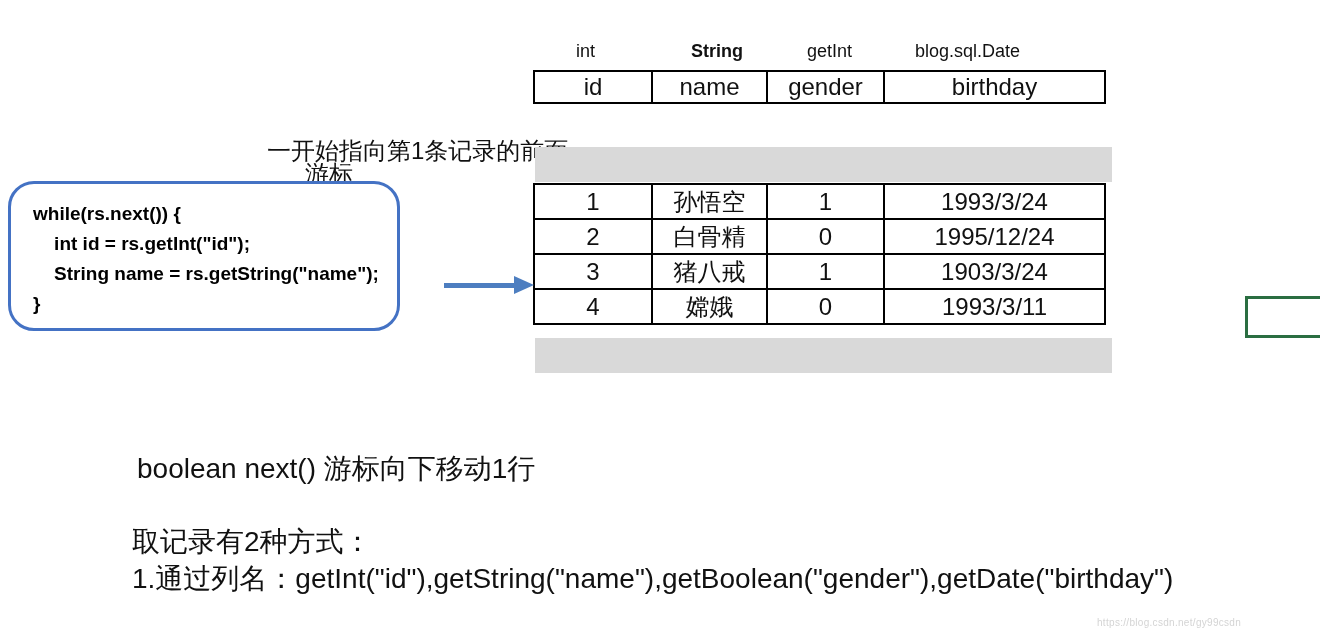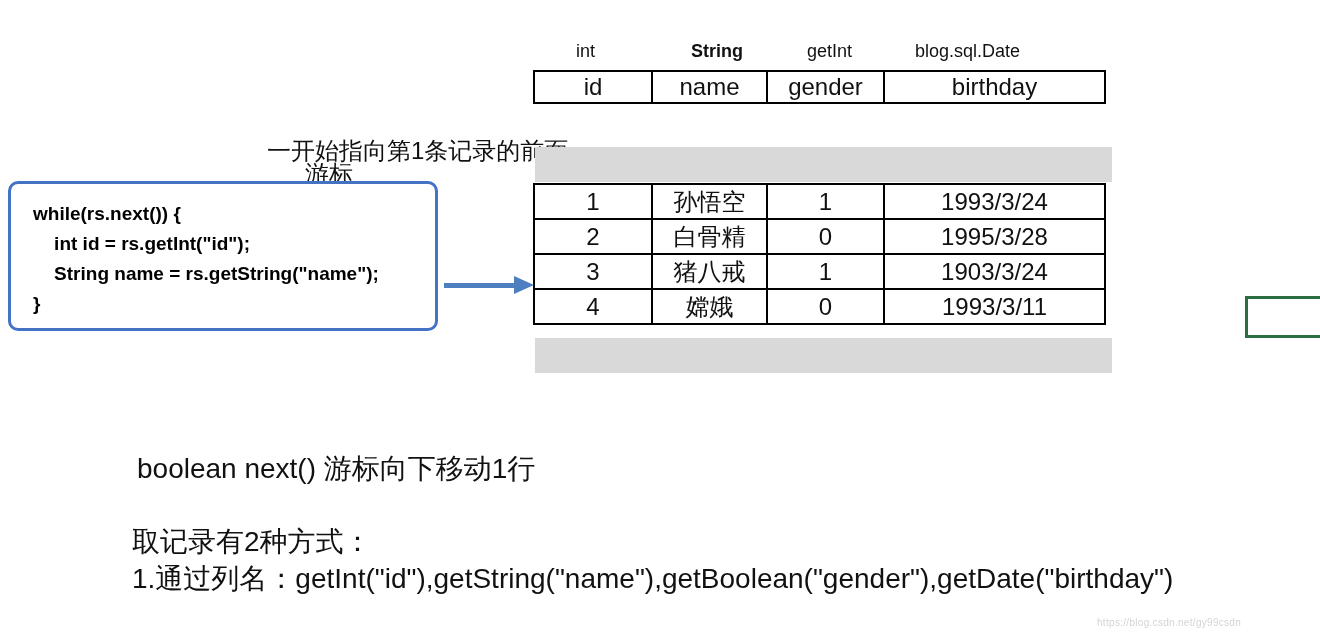--- a/index.html
+++ b/index.html
@@ -20,22 +20,22 @@
   }
   .c1{width:116px;} .c2{width:113px;} .c3{width:115px;} .c4{width:219px;}
   .hdr-row td{height:30px;}
   .data-row td{height:33px;}
 
   
   .gray-band{background:var(--gray-band,#d9d9d9);}
 
   
   .code-box{
-    left:8px;top:181px;width:430px;height:150px;
-    border:3px solid var(--box-border,#4472c4);border-radius:10px;
+    left:8px;top:181px;width:392px;height:150px;
+    border:3px solid var(--box-border,#4472c4);border-radius:26px;
     background:#fff;box-sizing:border-box;padding:15px 10px 16px 22px;
   }
   .code-line{
     font-size:19px;line-height:30px;font-weight:600;color:#000;
     white-space:pre;font-family:"Liberation Sans","DejaVu Sans",sans-serif;
   }
 
   
   .arrow{left:444px;top:276px;display:flex;align-items:center;height:18px;}
   .arrow-shaft{width:70px;height:5px;background:var(--arrow,#4d7ec0);}
@@ -87,21 +87,21 @@
         <tr class="data-row">
       <td class="c1">1</td>
       <td class="c2">孙悟空</td>
       <td class="c3">1</td>
       <td class="c4">1993/3/24</td>
     </tr>
     <tr class="data-row">
       <td class="c1">2</td>
       <td class="c2">白骨精</td>
       <td class="c3">0</td>
-      <td class="c4">1995/3/28</td>
+      <td class="c4">1995/12/24</td>
     </tr>
     <tr class="data-row">
       <td class="c1">3</td>
       <td class="c2">猪八戒</td>
       <td class="c3">1</td>
       <td class="c4">1903/3/24</td>
     </tr>
     <tr class="data-row">
       <td class="c1">4</td>
       <td class="c2">嫦娥</td>

